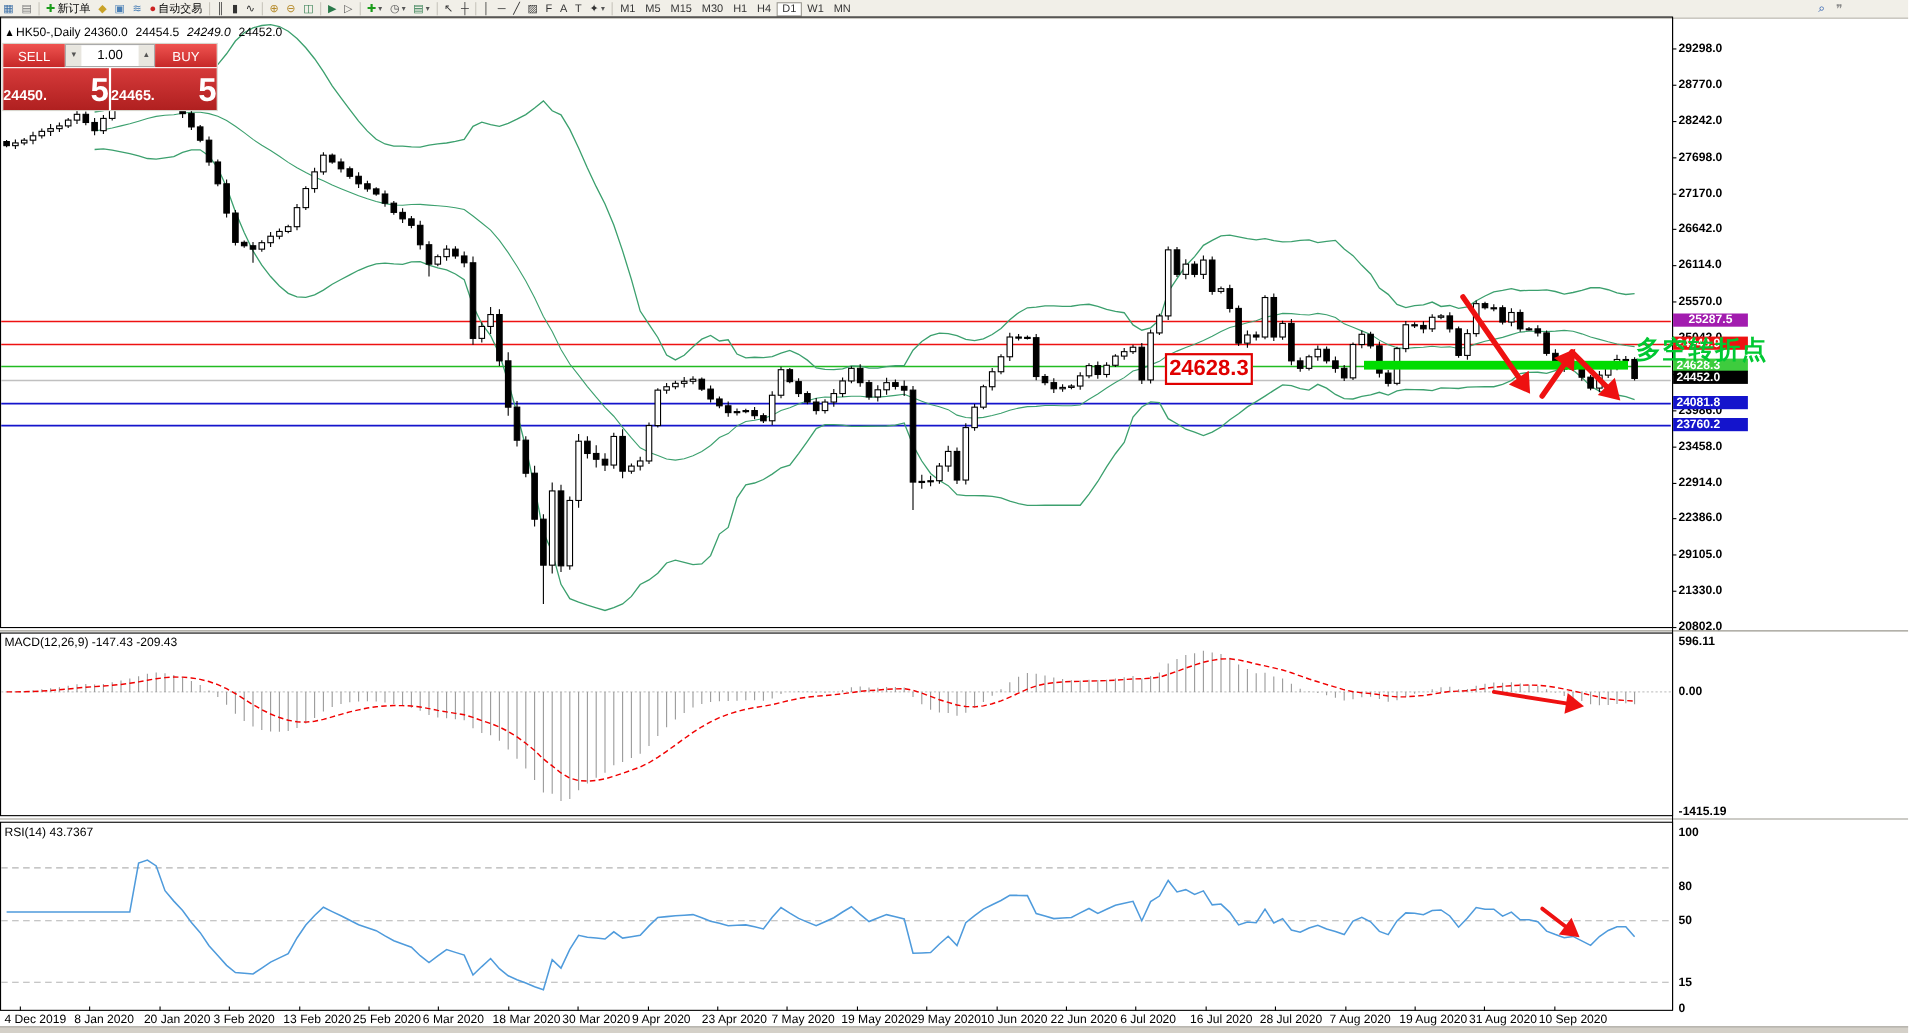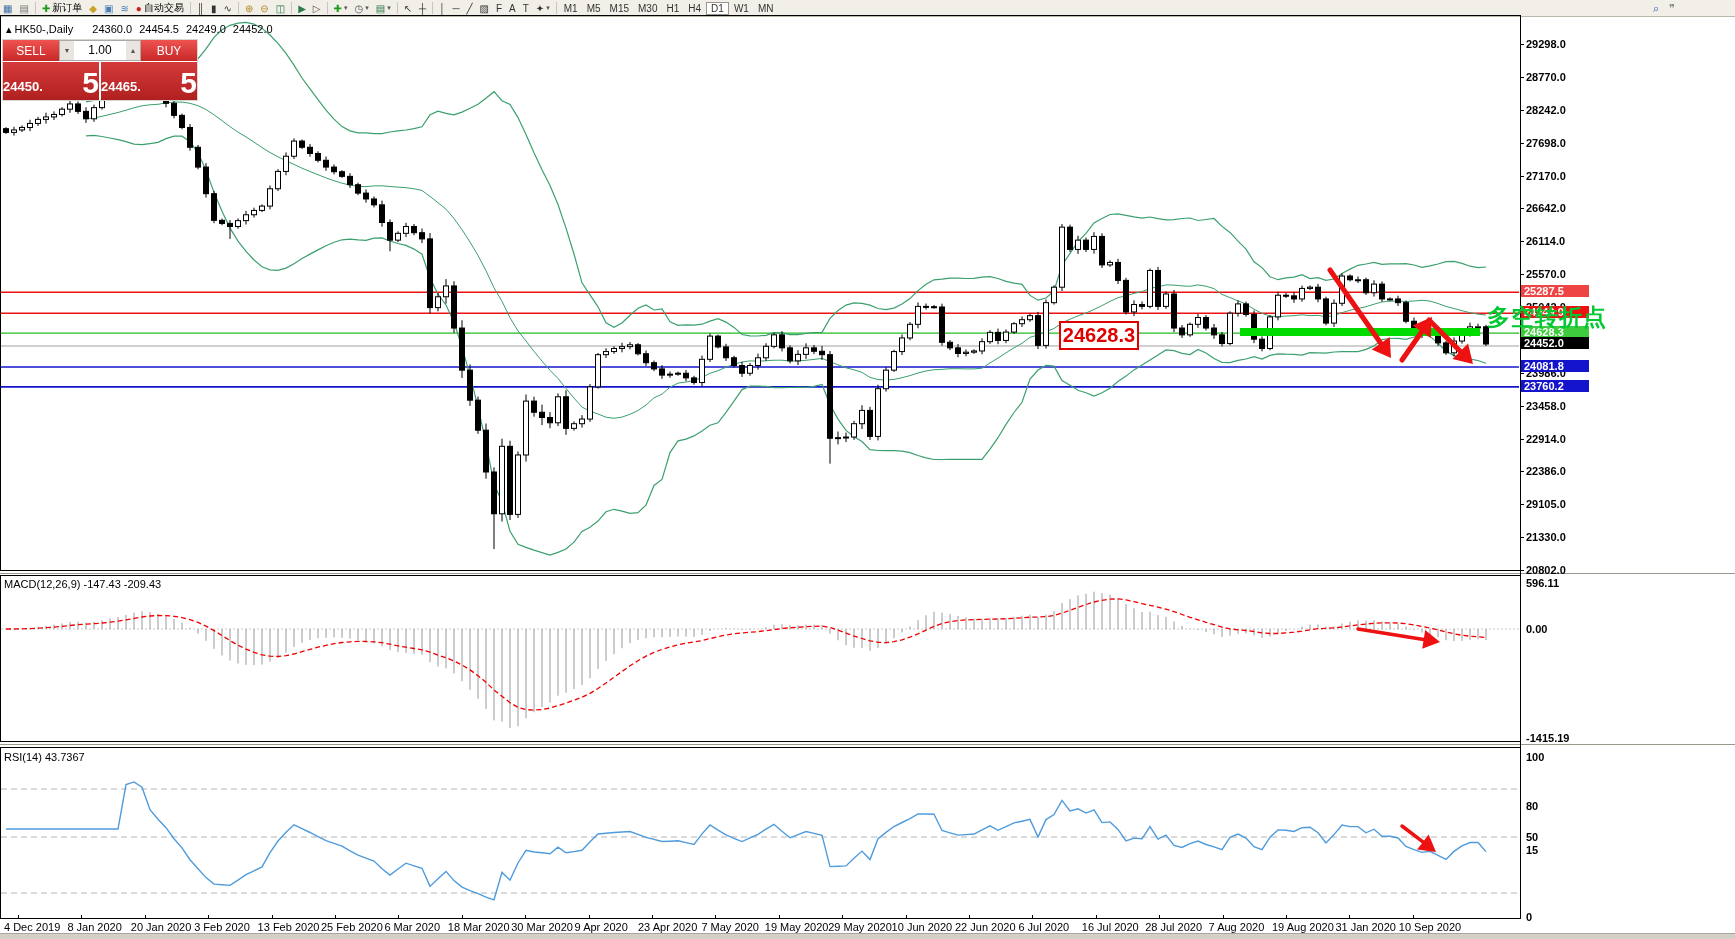--- a/index.html
+++ b/index.html
@@ -771,23 +771,23 @@
         <line x1="1" y1="893" x2="1519" y2="893" stroke="#b4b4b4" stroke-dasharray="6 4"></line>
         <path d="M6.0,829.0 L14.0,829.0 L22.0,829.0 L30.0,829.0 L38.0,829.0 L46.0,829.0 L54.0,829.0 L62.0,829.0 L70.0,829.0 L78.0,829.0 L86.0,829.0 L94.0,829.0 L102.0,829.0 L110.0,829.0 L118.0,829.0 L126.0,784.6 L134.0,781.9 L142.0,787.2 L150.0,809.7 L158.0,819.2 L166.0,827.7 L174.0,838.7 L182.0,847.9 L190.0,859.7 L198.0,868.7 L206.0,877.6 L214.0,884.1 L222.0,884.8 L230.0,885.4 L238.0,880.1 L246.0,874.7 L254.0,870.8 L262.0,866.9 L270.0,852.7 L278.0,841.0 L286.0,832.3 L294.0,824.8 L302.0,828.7 L310.0,832.5 L318.0,836.6 L326.0,840.7 L334.0,843.4 L342.0,846.1 L350.0,850.8 L358.0,855.2 L366.0,858.2 L374.0,861.1 L382.0,868.8 L390.0,875.0 L398.0,869.0 L406.0,863.2 L414.0,865.8 L422.0,868.3 L430.0,886.4 L438.0,878.7 L446.0,871.4 L454.0,880.6 L462.0,887.1 L470.0,890.7 L478.0,893.7 L486.0,897.1 L494.0,899.8 L502.0,872.4 L510.0,880.1 L518.0,863.0 L526.0,850.3 L534.0,852.0 L542.0,852.8 L550.0,853.7 L558.0,847.1 L566.0,852.8 L574.0,851.6 L582.0,850.3 L590.0,841.7 L598.0,834.0 L606.0,833.3 L614.0,832.5 L622.0,832.0 L630.0,831.5 L638.0,834.4 L646.0,837.4 L654.0,839.4 L662.0,841.5 L670.0,841.2 L678.0,840.8 L686.0,842.6 L694.0,844.5 L702.0,833.9 L710.0,825.0 L718.0,830.1 L726.0,834.9 L734.0,838.3 L742.0,841.6 L750.0,837.9 L758.0,834.3 L766.0,829.1 L774.0,824.3 L782.0,831.3 L790.0,837.8 L798.0,834.6 L806.0,831.5 L814.0,833.4 L822.0,835.4 L830.0,866.6 L838.0,866.3 L846.0,865.9 L854.0,858.2 L862.0,851.1 L870.0,859.6 L878.0,838.8 L886.0,832.4 L894.0,826.5 L902.0,822.5 L910.0,818.6 L918.0,813.9 L926.0,814.0 L934.0,814.2 L942.0,830.5 L950.0,832.8 L958.0,835.1 L966.0,834.6 L974.0,834.0 L982.0,829.9 L990.0,825.9 L998.0,830.3 L1006.0,826.6 L1014.0,822.9 L1022.0,821.2 L1030.0,819.4 L1038.0,837.0 L1046.0,819.6 L1054.0,814.6 L1062.0,800.4 L1070.0,810.9 L1078.0,808.8 L1086.0,813.1 L1094.0,809.9 L1102.0,822.6 L1110.0,821.9 L1118.0,829.4 L1126.0,840.8 L1134.0,838.1 L1142.0,838.8 L1150.0,826.5 L1158.0,839.1 L1166.0,835.1 L1174.0,845.5 L1182.0,847.4 L1190.0,843.6 L1198.0,841.1 L1206.0,844.5 L1214.0,846.8 L1222.0,849.6 L1230.0,837.3 L1238.0,834.0 L1246.0,838.0 L1254.0,846.7 L1262.0,849.7 L1270.0,837.2 L1278.0,829.9 L1286.0,830.2 L1294.0,831.5 L1302.0,827.7 L1310.0,827.2 L1318.0,832.7 L1326.0,842.9 L1334.0,834.6 L1342.0,825.0 L1350.0,826.6 L1358.0,826.6 L1366.0,832.8 L1374.0,829.2 L1382.0,836.2 L1390.0,836.2 L1398.0,838.0 L1406.0,846.5 L1414.0,849.6 L1422.0,852.4 L1430.0,851.3 L1438.0,855.3 L1446.0,859.4 L1454.0,851.4 L1462.0,845.9 L1470.0,842.5 L1478.0,842.5 L1486.0,851.6" fill="none" stroke="#4f9bdc" stroke-width="1.4"></path>
         <line x1="1402" y1="826" x2="1422.8930957558762" y2="841.9770732250819" stroke="#ee1111" stroke-width="3.5" stroke-linecap="round"></line>
         <polygon points="1436,852 1417.1223197339536,849.5234726383652 1428.6638717777987,834.4306738117986" fill="#ee1111"></polygon>
       </g>
     </svg>
 
   <div id="chart-header">
     <span>▴</span>
     <span>HK50-,Daily</span>
-    <span style="margin-left:16px;">24360.0</span>
+    <span style="margin-left:0;">24360.0</span>
     <span style="margin-left:4px;">24454.5</span>
-    <span style="margin-left:4px;">24249.0</span>
+    <span style="margin-left:4px;font-style:italic;">24249.0</span>
     <span style="margin-left:4px;">24452.0</span>
   </div>
 
   <div id="trade">
     <div class="row1">
       <div class="tp-btn">SELL</div>
       <div class="tp-vol">
         <div class="tp-sp">▼</div>
         <div class="tp-in">1.00</div>
         <div class="tp-sp">▲</div>
@@ -840,33 +840,33 @@
       <div class="tickdash" style="top: 438.5px;"></div>
       <div class="tick" style="top: 438.5px;">22914.0</div>
       <div class="tickdash" style="top: 471.375px;"></div>
       <div class="tick" style="top: 471.375px;">22386.0</div>
       <div class="tickdash" style="top: 504.25px;"></div>
       <div class="tick" style="top: 504.25px;">29105.0</div>
       <div class="tickdash" style="top: 537.125px;"></div>
       <div class="tick" style="top: 537.125px;">21330.0</div>
       <div class="tickdash" style="top: 570px;"></div>
       <div class="tick" style="top: 570px;">20802.0</div>
-      <div class="pbox" style="top: 292.296px; background: #ef4444;">25287.5</div>
+      <div class="pbox" style="top: 292.296px; background: #a21caf; text-align: center;">25287.5</div>
       <div class="pbox" style="top: 313.197px; background: rgb(238, 17, 17);">24949.9</div>
       <div class="pbox" style="top: 333.108px; background: rgb(62, 204, 62);">24628.3</div>
       <div class="pbox" style="top: 344.023px; background: rgb(0, 0, 0);">24452.0</div>
       <div class="pbox" style="top: 366.943px; background: rgb(20, 20, 204);">24081.8</div>
       <div class="pbox" style="top: 386.853px; background: rgb(20, 20, 204);">23760.2</div>
       <div class="ind-tick" style="top: 582.968px;">596.11</div>
       <div class="ind-tick" style="top: 629px;">0.00</div>
       <div class="ind-tick" style="top: 738.281px;">-1415.19</div>
       <div class="ind-tick" style="top: 757px;">100</div>
       <div class="ind-tick" style="top: 806px;">80</div>
       <div class="ind-tick" style="top: 837px;">50</div>
-      <div class="ind-tick" style="top: 850px;">15</div>
+      <div class="ind-tick" style="top: 893px;">15</div>
       <div class="ind-tick" style="top: 917px;">0</div>
     </div>
   <div id="date-labels">
       <div class="dlabel" style="left: 4px;">4 Dec 2019</div>
       <div class="dtick" style="left: 18px;"></div>
       <div class="dlabel" style="left: 67.4px;">8 Jan 2020</div>
       <div class="dtick" style="left: 81.4px;"></div>
       <div class="dlabel" style="left: 130.8px;">20 Jan 2020</div>
       <div class="dtick" style="left: 144.8px;"></div>
       <div class="dlabel" style="left: 194.2px;">3 Feb 2020</div>
@@ -898,20 +898,20 @@
       <div class="dlabel" style="left: 1018.4px;">6 Jul 2020</div>
       <div class="dtick" style="left: 1032.4px;"></div>
       <div class="dlabel" style="left: 1081.8px;">16 Jul 2020</div>
       <div class="dtick" style="left: 1095.8px;"></div>
       <div class="dlabel" style="left: 1145.2px;">28 Jul 2020</div>
       <div class="dtick" style="left: 1159.2px;"></div>
       <div class="dlabel" style="left: 1208.6px;">7 Aug 2020</div>
       <div class="dtick" style="left: 1222.6px;"></div>
       <div class="dlabel" style="left: 1272px;">19 Aug 2020</div>
       <div class="dtick" style="left: 1286px;"></div>
-      <div class="dlabel" style="left: 1335.4px;">31 Jan 2020</div>
+      <div class="dlabel" style="left: 1335.4px;">31 Aug 2020</div>
       <div class="dtick" style="left: 1349.4px;"></div>
       <div class="dlabel" style="left: 1398.8px;">10 Sep 2020</div>
       <div class="dtick" style="left: 1412.8px;"></div>
     </div>
 
   <div id="statusbar"></div>
 </div>
 
 </body></html>

